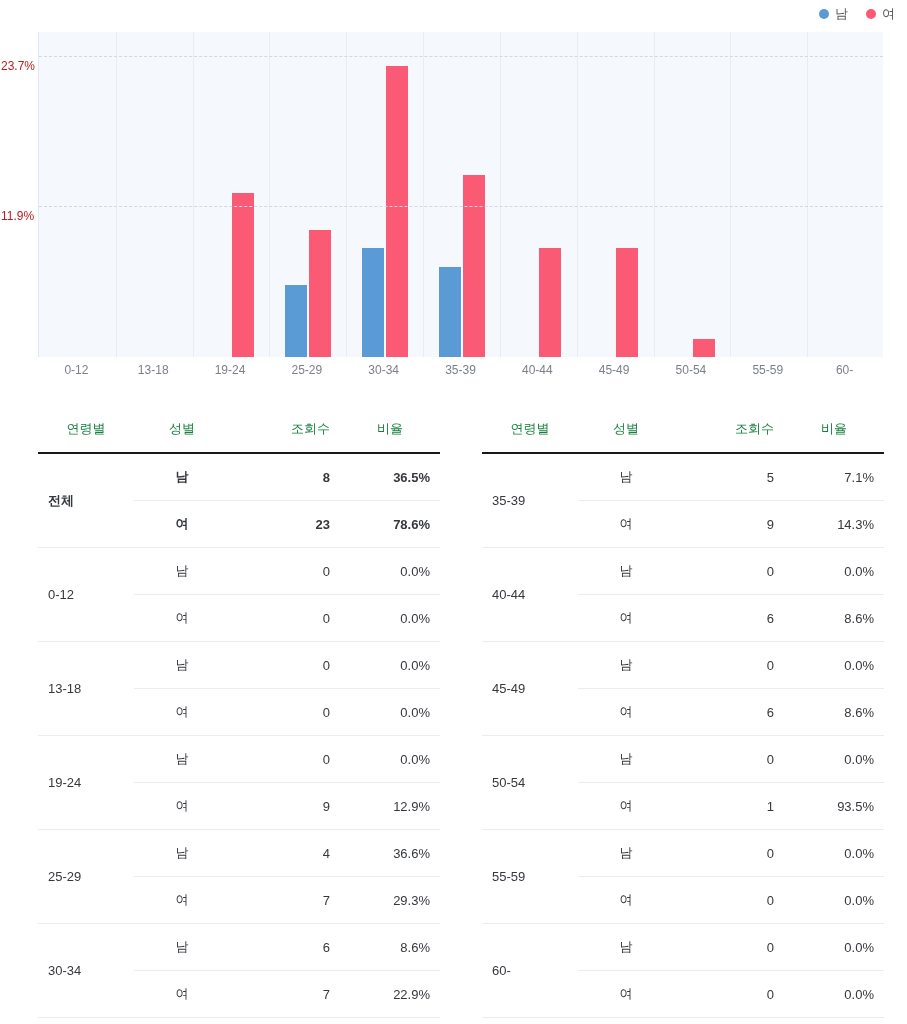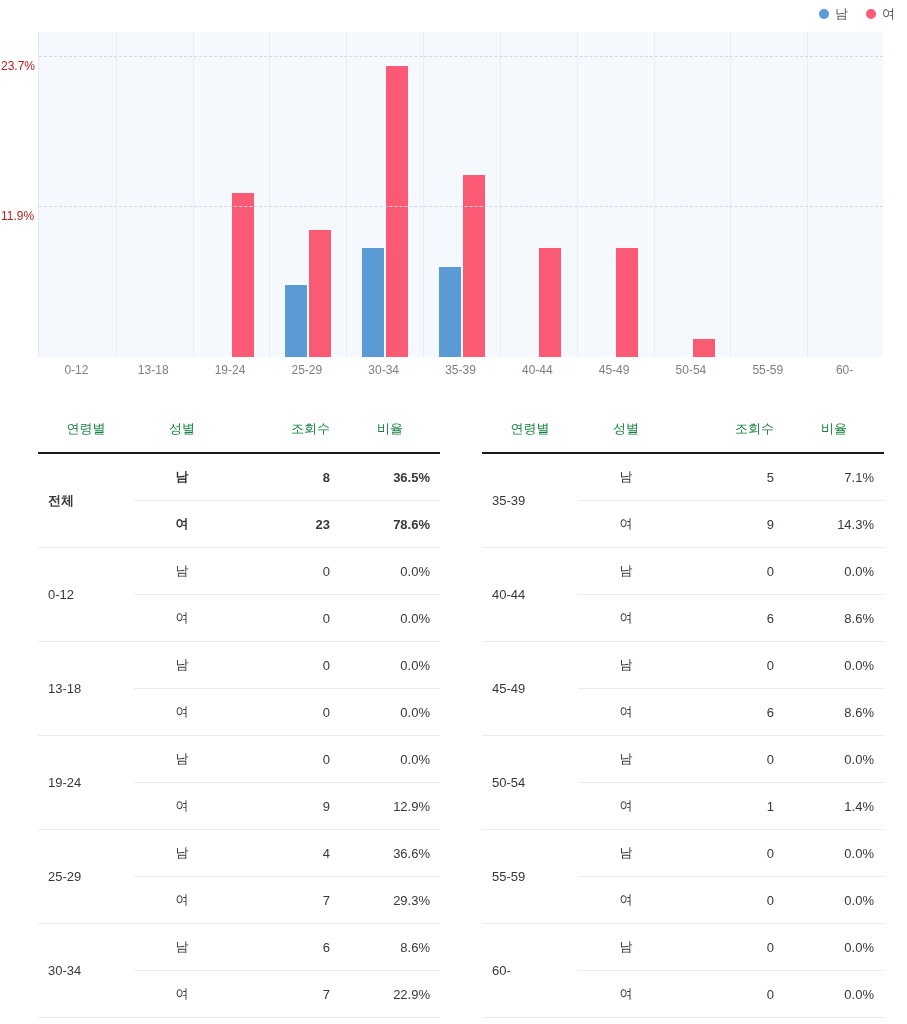--- a/index.html
+++ b/index.html
@@ -359,21 +359,21 @@
           </tr>
           <tr>
             <td class="age" rowspan="2">50-54</td>
             <td class="sex">남</td>
             <td class="views">0</td>
             <td class="rate">0.0%</td>
           </tr>
           <tr>
             <td class="sex">여</td>
             <td class="views">1</td>
-            <td class="rate">1.4%</td>
+            <td class="rate">93.5%</td>
           </tr>
           <tr>
             <td class="age" rowspan="2">55-59</td>
             <td class="sex">남</td>
             <td class="views">0</td>
             <td class="rate">0.0%</td>
           </tr>
           <tr>
             <td class="sex">여</td>
             <td class="views">0</td>

